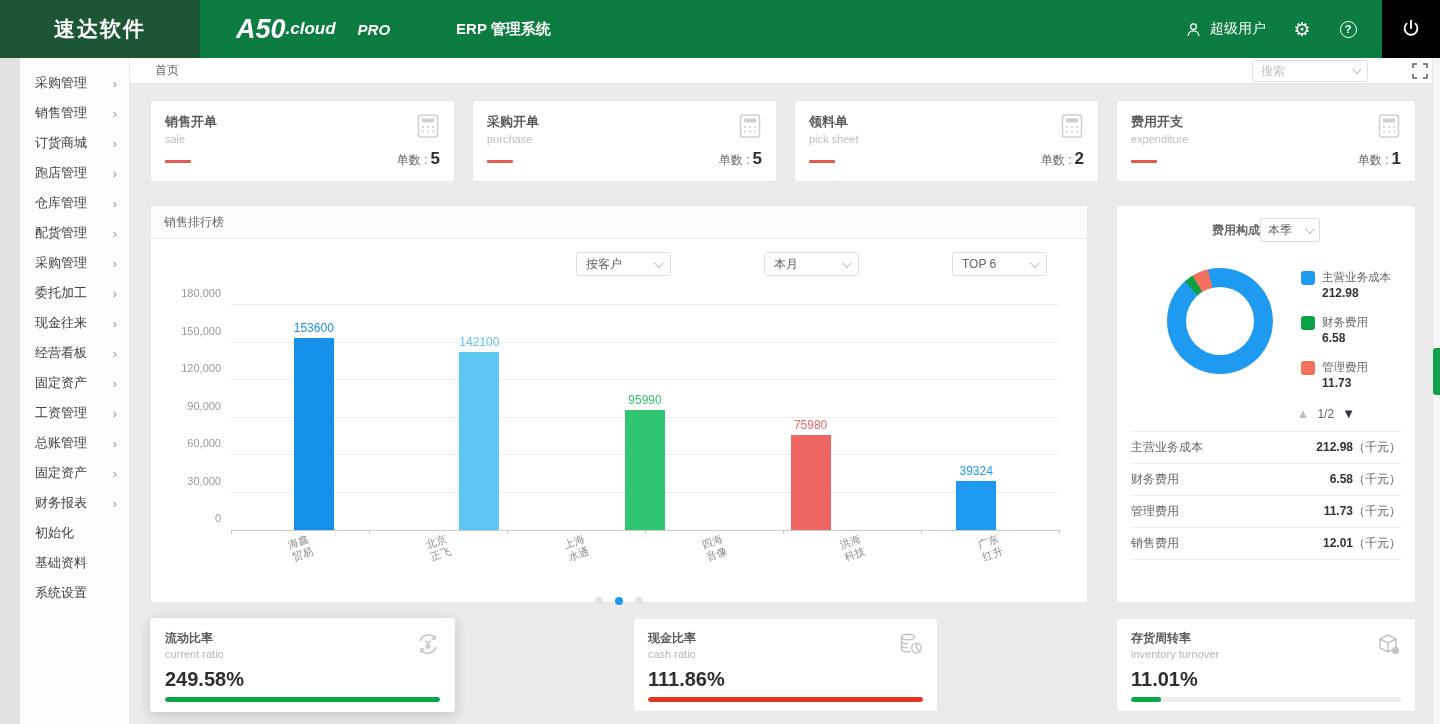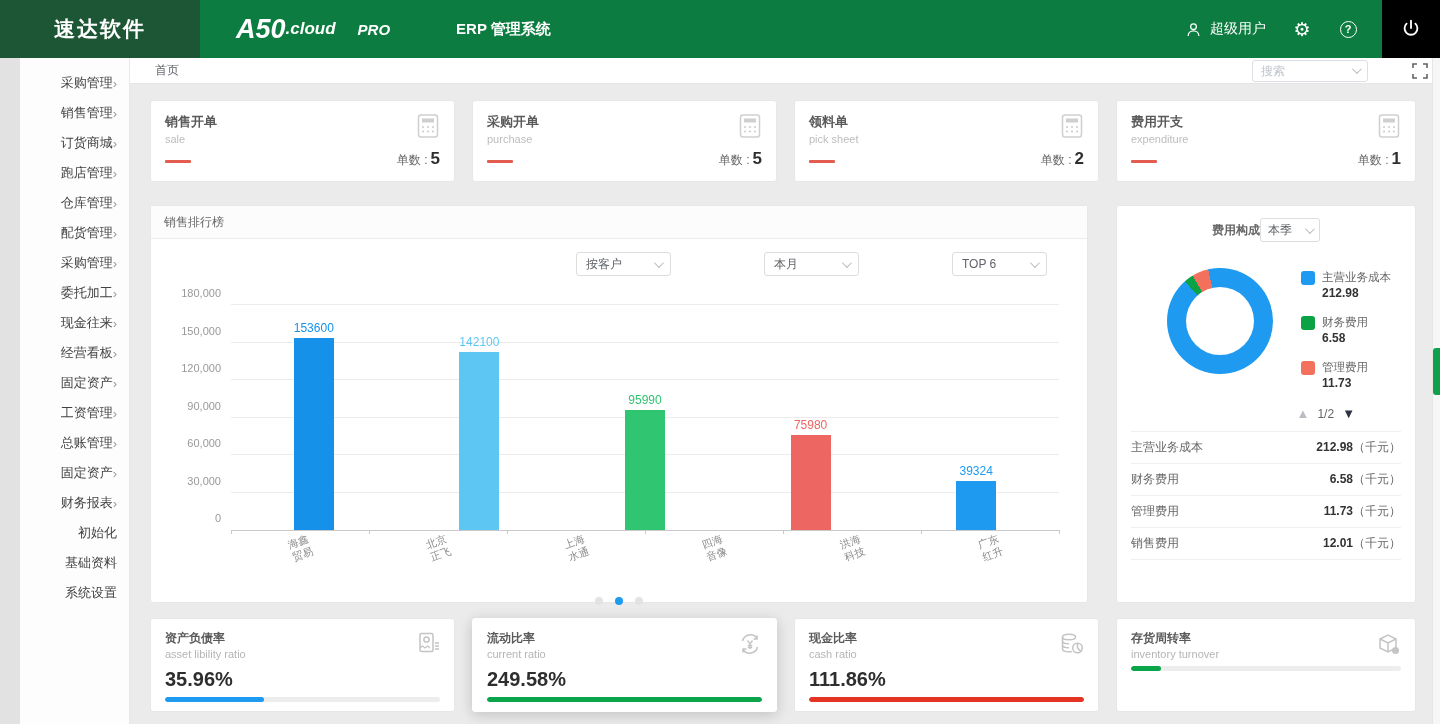--- a/index.html
+++ b/index.html
@@ -22,21 +22,21 @@
   .gear-glyph { font-size:19px; line-height:1; }
   .qmark { width:17px; height:17px; border:1.5px solid #fff; border-radius:50%; font-size:11px; font-weight:700;
     display:flex; align-items:center; justify-content:center; }
   .power-block { width:58px; background:#000; display:flex; align-items:center; justify-content:center; cursor:pointer; }
 
   
   .body-row { display:flex; height:666px; }
   .side-strip { width:20px; background:#e2e2e2; }
   .sidebar { width:110px; background:#fdfdfd; border-right:1px solid #e8e8e8; padding-top:10px; }
   .side-item { height:30px; display:flex; align-items:center; padding:0 12px 0 15px; font-size:13px; color:#424242;
-    cursor:pointer; justify-content:flex-end; }
+    cursor:pointer; justify-content:space-between; }
   .side-item .arrow { color:#9a9a9a; font-size:13px; }
   .main { flex:1; display:flex; flex-direction:column; min-width:0; }
 
   
   .crumbbar { height:26px; background:#fff; border-bottom:1px solid #e4e4e4; display:flex; align-items:center;
     padding:0 12px 0 25px; }
   .crumb { font-size:12px; color:#5f6368; }
   .crumb-right { margin-left:auto; display:flex; align-items:center; gap:44px; }
   .search-select { width:116px; height:22px; border:1px solid #dcdfe6; border-radius:3px; display:flex; align-items:center;
     padding:0 8px; background:#fff; }
@@ -470,34 +470,20 @@
                 </div>
                 <div class="exp-row">
                   <span>销售费用</span>
                   <span><b>12.01</b><span class="unit">（千元）</span></span>
                 </div>
               </div>
           </div>
         </div>
 
         <div class="ratio-row" id="ratioRow">
-            <div class="ratio-card">
-              <div class="ratio-title">资产负债率</div>
-              <div class="ratio-sub">asset libility ratio</div>
-              <span class="ratio-icon"><svg width="24" height="24" viewBox="0 0 24 24" fill="none" stroke="#c4c4c4" stroke-width="1.5">
-    <rect x="3" y="2.5" width="13" height="18" rx="1.5"></rect>
-                  <path d="M3 17l2.5-2 2.5 2 2.5-2 2.5 2" stroke-width="1.2"></path>
-    <circle cx="9.5" cy="8.5" r="2.6"></circle>
-                  <path d="M18 12h4M18 15h4M18 18h4" stroke-width="1.6"></path>
-                </svg></span>
-              <div class="ratio-val">35.96%</div>
-              <div class="track">
-                <div class="fill" style="width:36%;background:#1e9af0"></div>
-              </div>
-            </div>
             <div class="ratio-card elevated">
               <div class="ratio-title">流动比率</div>
               <div class="ratio-sub">current ratio</div>
               <span class="ratio-icon"><svg width="26" height="26" viewBox="0 0 26 26" fill="none" stroke="#c4c4c4" stroke-width="1.5">
     <path d="M5.5 10a8 8 0 0 1 14.5-2.5"></path>
                   <path d="M20.5 16a8 8 0 0 1-14.5 2.5"></path>
     <path d="M20 4.5v3.4h-3.4M6 21.5v-3.4h3.4"></path>
     <path d="M10.5 9.5l2.5 3.5 2.5-3.5M13 13v5M10.8 14.5h4.4M10.8 16.5h4.4" stroke-width="1.3"></path>
                 </svg></span>
               <div class="ratio-val">249.58%</div>
@@ -521,20 +507,21 @@
               </div>
             </div>
             <div class="ratio-card">
               <div class="ratio-title">存货周转率</div>
               <div class="ratio-sub">inventory turnover</div>
               <span class="ratio-icon"><svg width="26" height="26" viewBox="0 0 26 26" fill="none" stroke="#c4c4c4" stroke-width="1.5">
     <path d="M4 8l8-4 8 4v9l-8 4-8-4z"></path>
                   <path d="M4 8l8 4 8-4M12 12v9"></path>
     <circle cx="19.5" cy="19.5" r="3.5" fill="#c4c4c4" stroke="none"></circle>
                 </svg></span>
+              <div class="ratio-val">11.01%</div>
               <div class="track">
                 <div class="fill" style="width:11%;background:#0aa54b"></div>
               </div>
             </div>
           </div>
 
       </div>
     </div>
   </div>
 

